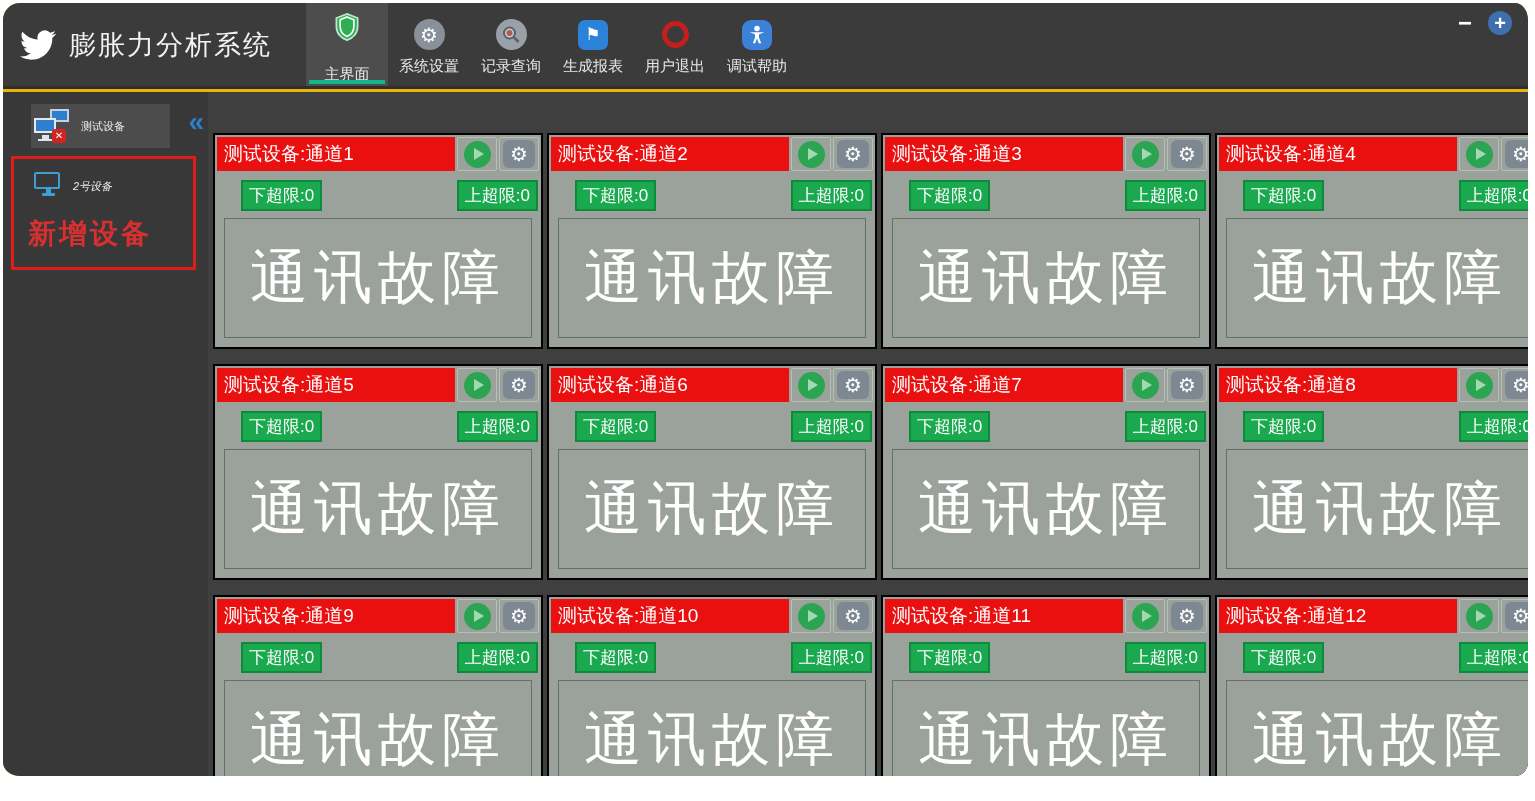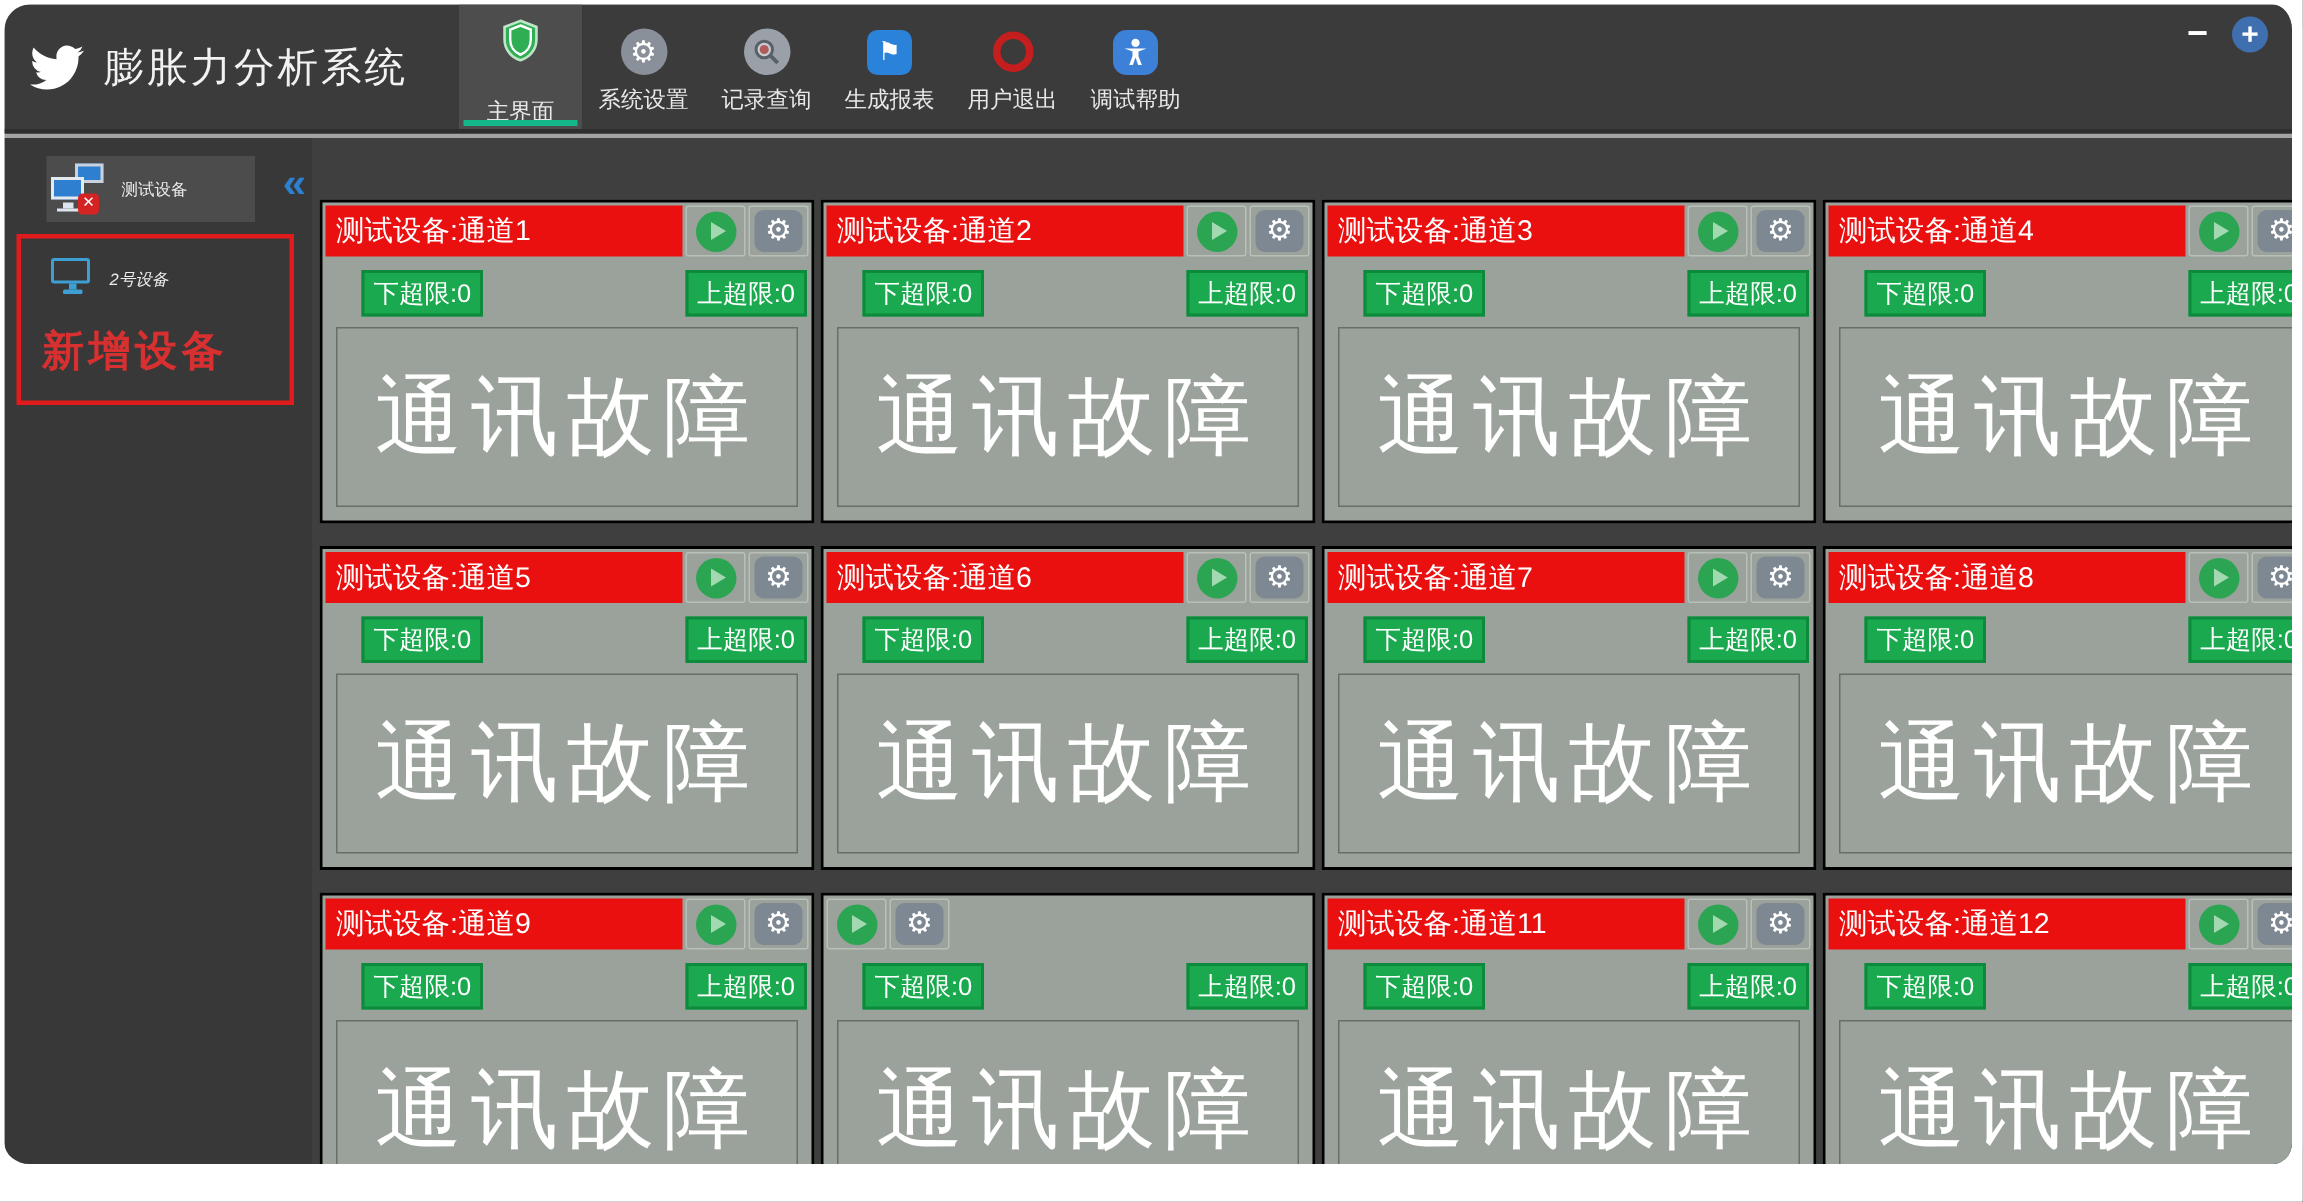--- a/index.html
+++ b/index.html
@@ -1,20 +1,20 @@
 <!DOCTYPE html>
 <html><head>
 <meta charset="utf-8">
 <style>
   * { margin:0; padding:0; box-sizing:border-box; }
   html,body { width:1535px; height:801px; background:#ffffff; font-family:"Liberation Sans","DejaVu Sans",sans-serif; overflow:hidden; }
   .frame {
     position:relative; width:1535px; height:782px;
     border:3px solid #ffffff; border-right-width:7px; border-bottom-width:6px;
-    border-radius:20px; background:#a3a3a3; overflow:hidden;
+    border-radius:20px; background:#eab308; overflow:hidden;
   }
   
   .topbar {
     position:absolute; top:0; left:0; right:0; height:86px;
     background:#3b3b3b; border-bottom:3px solid #2e2e2e;
     display:flex; align-items:center; padding-left:12px;
   }
   .logo { width:46px; height:40px; display:flex; align-items:center; justify-content:center; }
   .app-title { color:#f2f2f2; font-size:27px; letter-spacing:2px; margin-left:8px; white-space:nowrap; }
   .toolbar { display:flex; margin-left:34px; height:100%; align-items:stretch; }
@@ -372,20 +372,21 @@
     </div>
     <div class="badge-row">
       <span class="badge">下超限:0</span>
       <span class="badge">上超限:0</span>
     </div>
     <div class="status-panel">通讯故障</div>
   </div>
 
   <div class="card">
     <div class="card-header">
+      <div class="card-title">测试设备:通道10</div>
       <div class="hbtn">
         <div class="play-circle">
                 <div class="play-tri"></div>
               </div>
       </div>
       <div class="hbtn">
         <div class="gear-chip">
                 <span>⚙</span>
               </div>
       </div>

